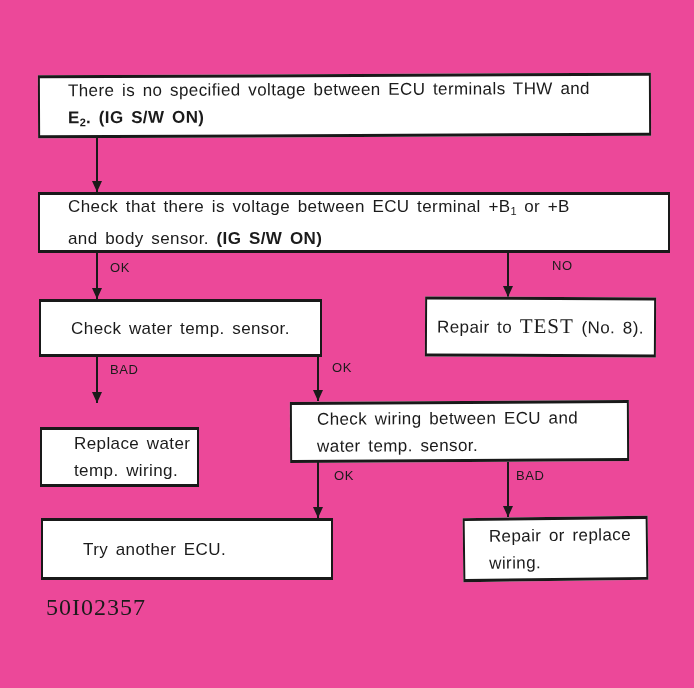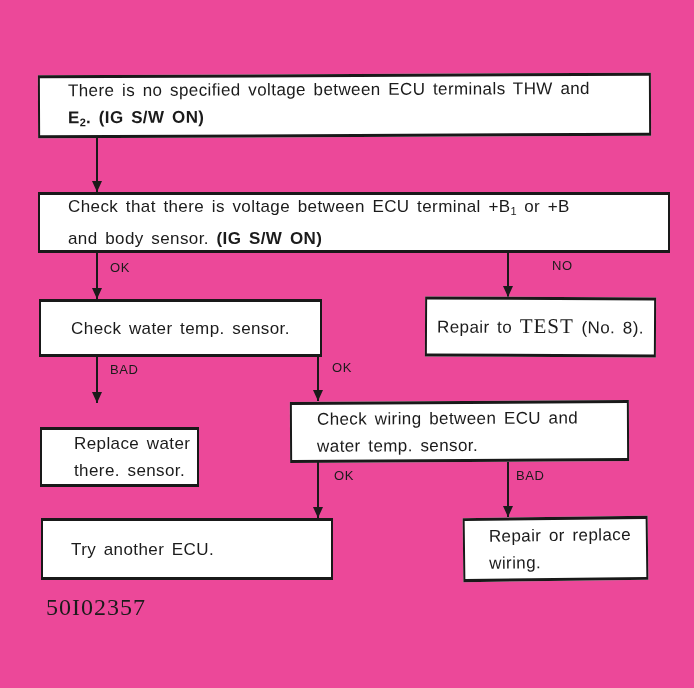--- a/index.html
+++ b/index.html
@@ -26,21 +26,21 @@
     display: flex;
     flex-direction: column;
     justify-content: center;
   }
   .b1 { left: 38px;  top: 74px;  width: 613px; height: 63px; padding-left: 28px; transform: rotate(-0.25deg); }
   .b2 { left: 38px;  top: 192px; width: 632px; height: 61px; padding-left: 28px; }
   .b3 { left: 39px;  top: 299px; width: 283px; height: 58px; text-align: center; }
   .b4 { left: 425px; top: 297px; width: 231px; height: 60px; text-align: center; transform: rotate(0.3deg); }
   .b5 { left: 40px;  top: 403px; width: 159px; height: 60px; padding-left: 32px; margin-top: 24px; }
   .b6 { left: 290px; top: 401px; width: 339px; height: 61px; padding-left: 25px; transform: rotate(-0.3deg); }
-  .b7 { left: 41px;  top: 518px; width: 292px; height: 62px; padding-left: 28px; }
+  .b7 { left: 41px;  top: 518px; width: 292px; height: 62px; padding-left: 40px; }
   .b8 { left: 463px; top: 517px; width: 185px; height: 64px; padding-left: 24px; transform: rotate(-0.7deg); }
   .bold { font-weight: bold; }
   .sub  { font-size: 11px; vertical-align: -3px; letter-spacing: 0; }
   .serif-test {
     font-family: "Liberation Serif", serif;
     font-size: 21px;
     letter-spacing: 1px;
     word-spacing: 0;
   }
   .conn {
@@ -118,21 +118,21 @@
   </div>
 
   <div class="conn c4"></div>
   <div class="lbl l-bad1">BAD</div>
 
   <div class="conn c5"></div>
   <div class="lbl l-ok2">OK</div>
 
   <div class="box b5">
     <div>Replace water</div>
-    <div>there. sensor.</div>
+    <div>temp. wiring.</div>
   </div>
 
   <div class="box b6">
     <div>Check wiring between ECU and</div>
     <div>water temp. sensor.</div>
   </div>
 
   <div class="conn c6"></div>
   <div class="lbl l-ok3">OK</div>
 

